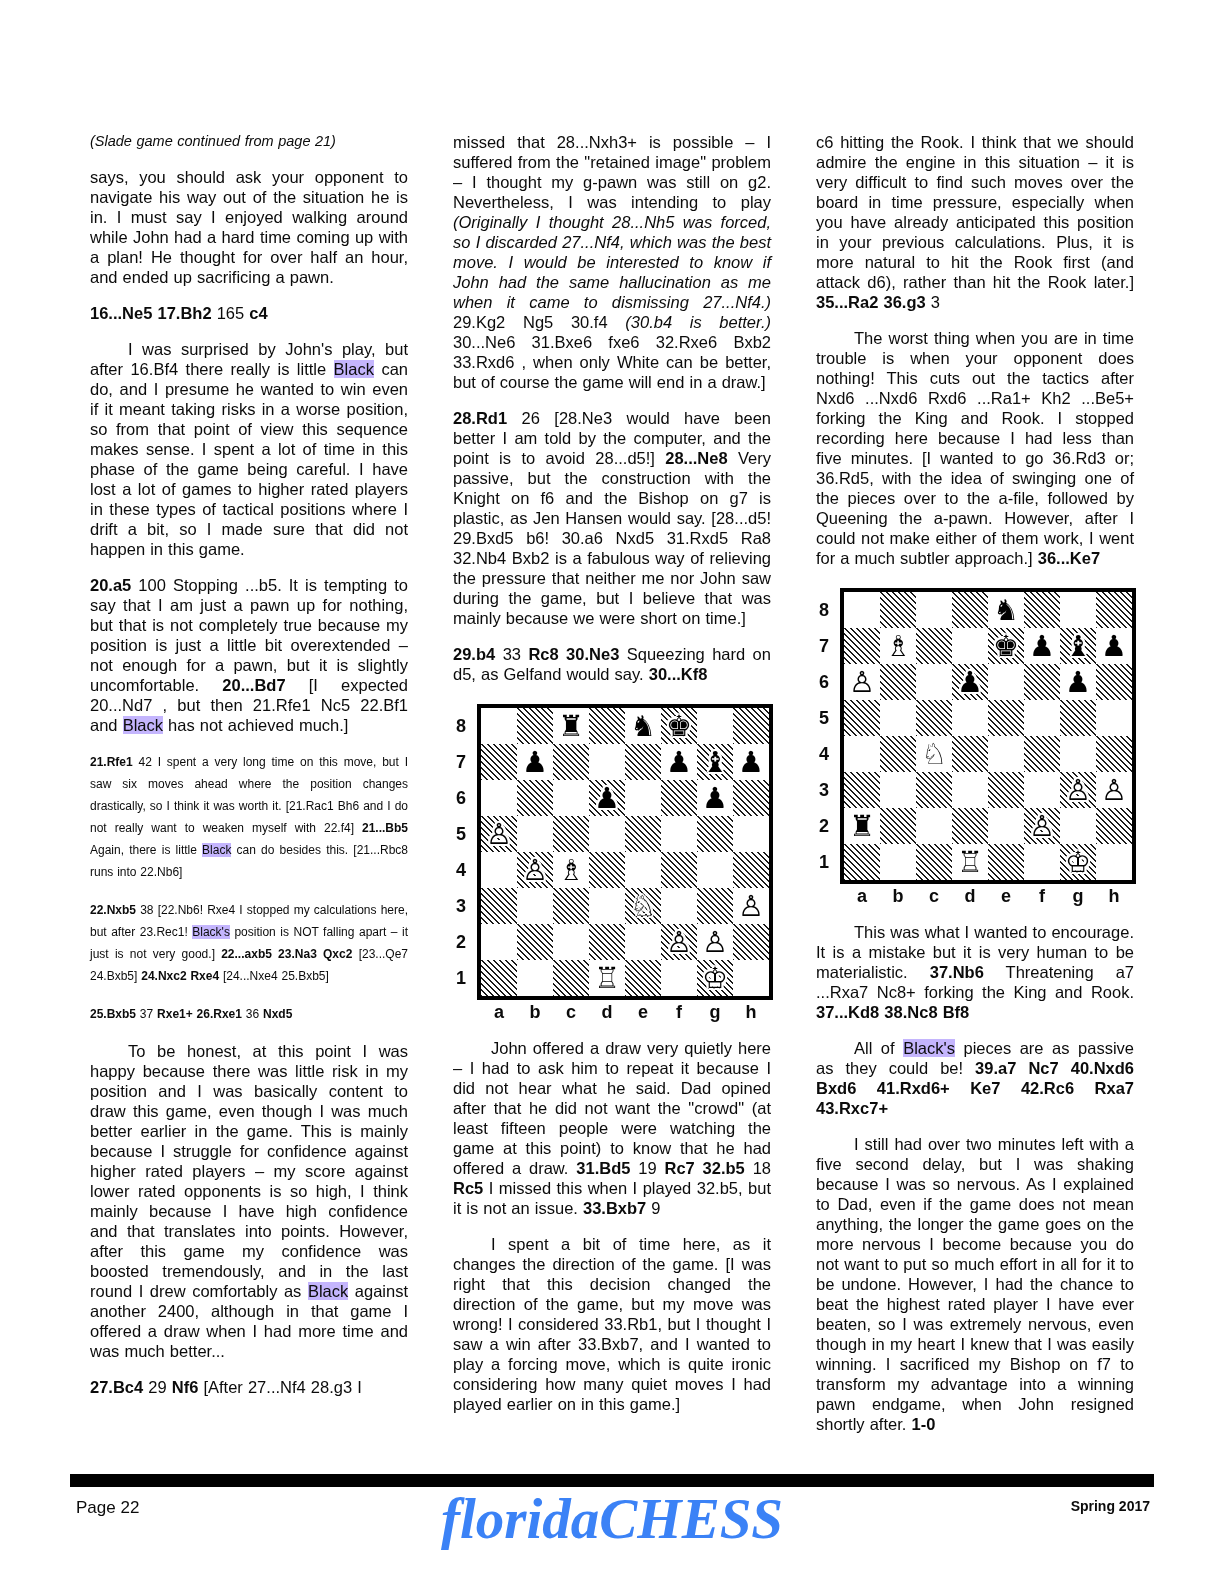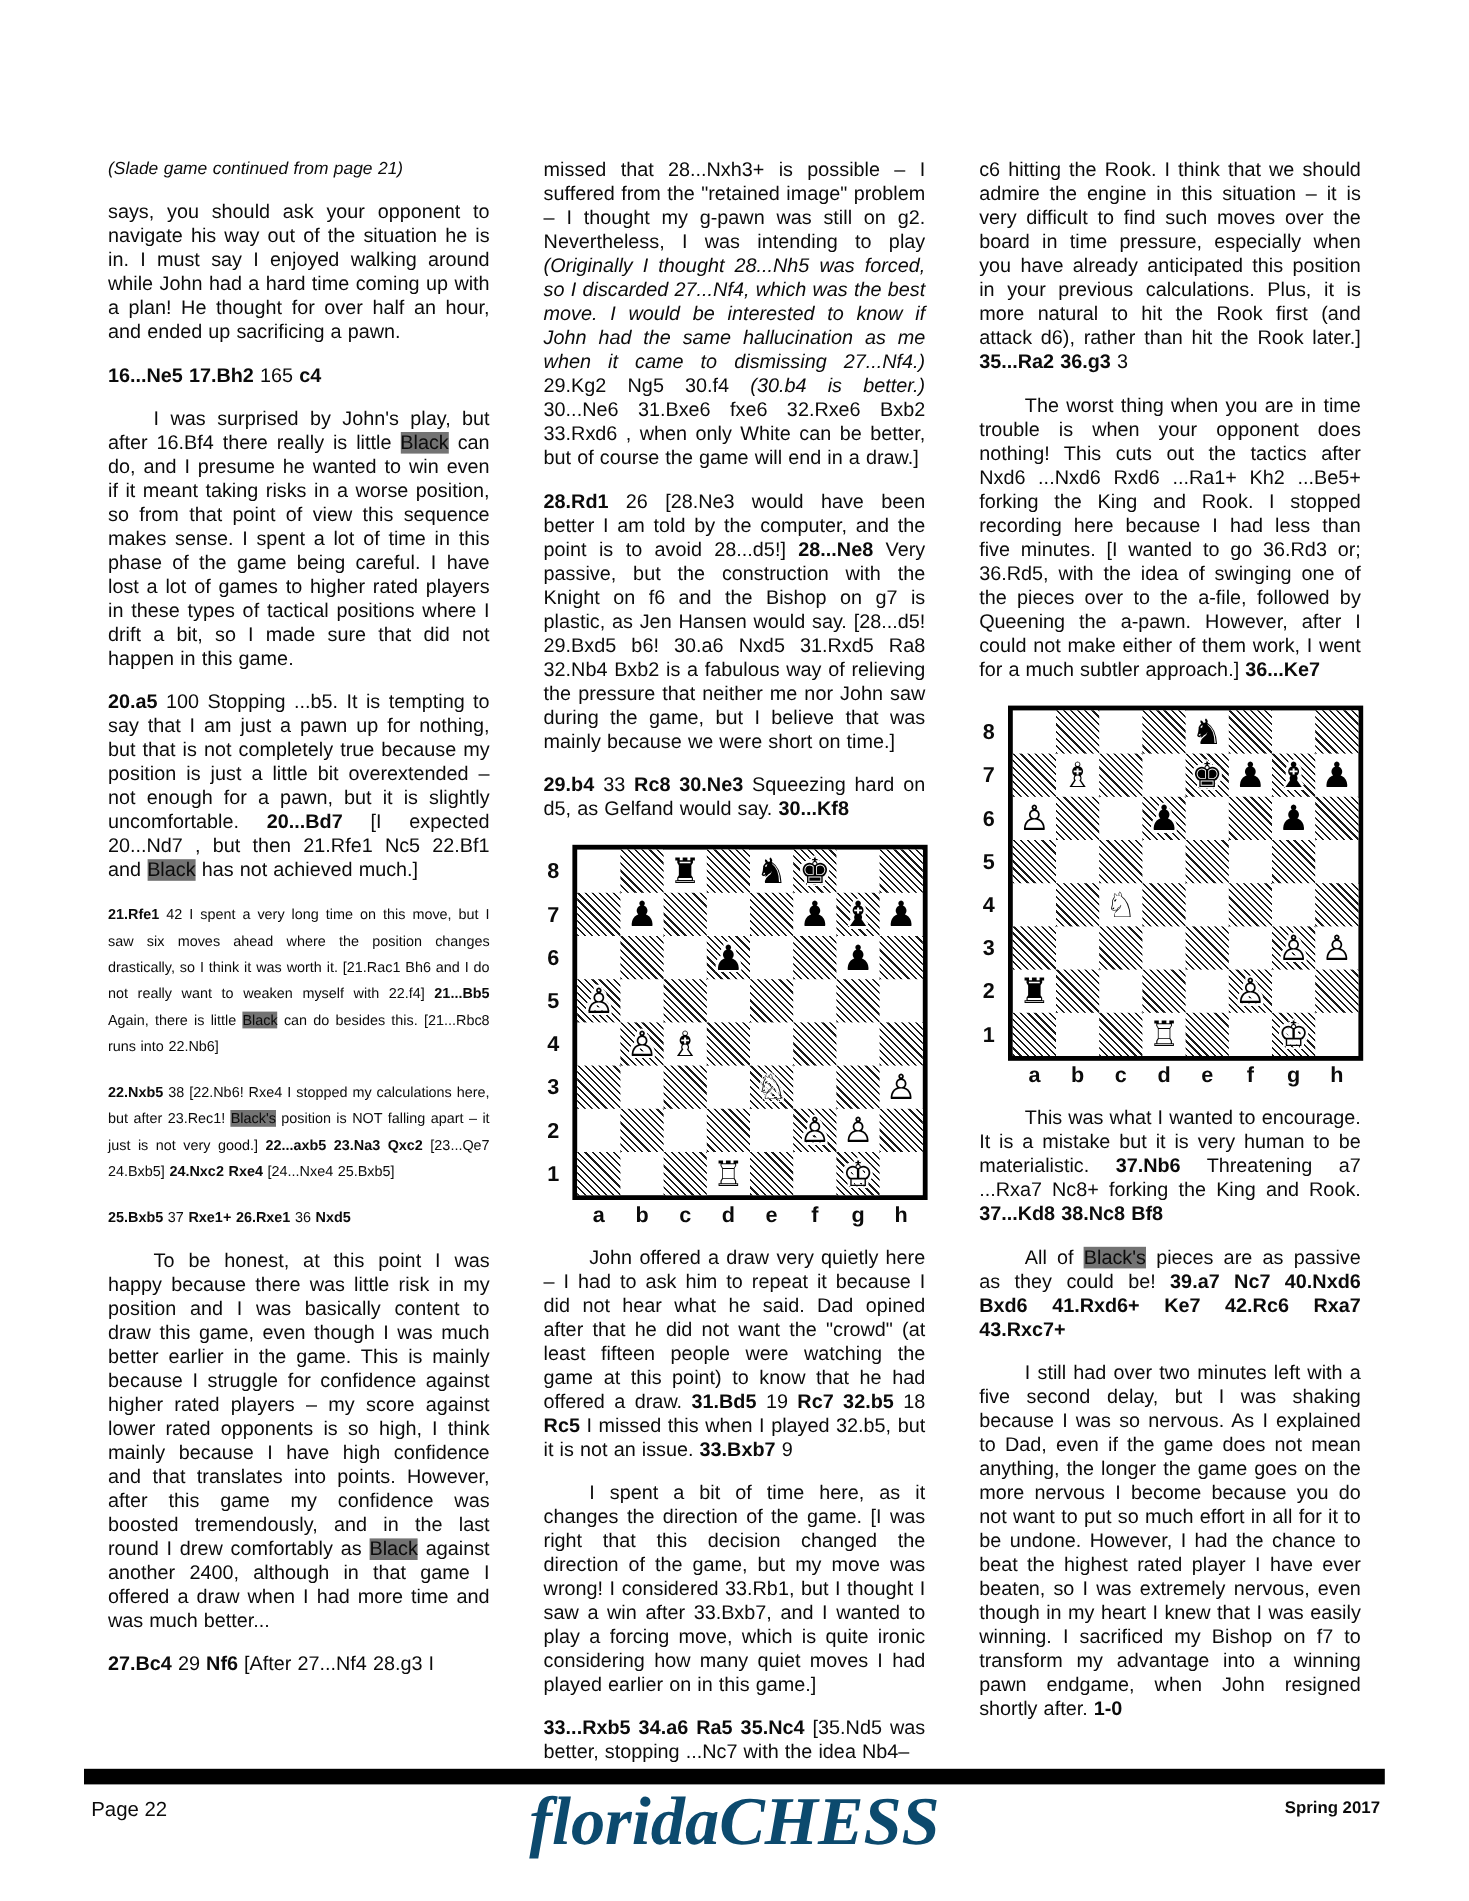--- a/index.html
+++ b/index.html
@@ -14,21 +14,21 @@
   .col{width:350px;}
   p.para{
     margin:16px;text-align:justify;font-size:16.5px;line-height:20px;
     word-spacing:0.5px;
   }
   p.para.indent{text-indent:38px;}
   p.para.lg{font-size:12px;line-height:22px;}
   p.para.note{font-style:italic;font-size:14.5px;line-height:19px;text-align:left;}
   span.b{font-weight:bold;}
   span.i{font-style:italic;}
-  span.hl{background:#737373;}
+  span.hl{background:#c4b5fd;}
   
   .diagram-outer{display:flex;justify-content:center;margin:20px 0 12px 0;}
   .diagram{display:grid;grid-template-columns:20px auto;column-gap:6px;}
   .ranks{display:flex;flex-direction:column;padding-top:4px;}
   .rlab{height:36px;line-height:36px;font-weight:bold;font-size:18px;text-align:center;}
   .bgrid{
     display:grid;grid-template-columns:repeat(8,36px);grid-auto-rows:36px;
     border:4px solid #000;background:#fff;
   }
   .sq{width:36px;height:36px;display:flex;align-items:center;justify-content:center;overflow:hidden;}
@@ -43,21 +43,21 @@
   }
   .files{display:flex;padding-left:4px;margin-top:2px;}
   .flab{width:36px;text-align:center;font-weight:bold;font-size:18px;line-height:20px;}
   
   .footer-bar{position:absolute;left:70px;width:1084px;top:1474px;height:13px;background:#000;}
   .footer-page{position:absolute;left:76px;top:1498px;font-weight:normal;font-size:17px;}
   .footer-issue{position:absolute;right:74px;top:1498px;font-weight:bold;font-size:14px;}
   .footer-logo{
     position:absolute;left:0;right:0;top:1486px;text-align:center;
     font-family:"Liberation Serif", serif;font-weight:bold;font-style:italic;
-    font-size:57px;letter-spacing:0px;color:#0c4a6e;
+    font-size:57px;letter-spacing:0px;color:#3b82f6;
   }
 </style>
 </head>
 <body>
 
 <div class="content">
   <div class="col">
       <p class="para note"><span>(Slade game continued from page 21)</span></p>
       <p class="para"><span>says, you should ask your opponent to navigate his way out of the situation he is in. I must say I enjoyed walking around while John had a hard time coming up with a plan! He thought for over half an hour, and ended up sacrificing a pawn.</span></p>
       <p class="para"><span class="b">16...Ne5 17.Bh2</span><span> 165 </span><span class="b">c4</span></p>
@@ -195,21 +195,20 @@
             <div class="flab">d</div>
             <div class="flab">e</div>
             <div class="flab">f</div>
             <div class="flab">g</div>
             <div class="flab">h</div>
           </div>
         </div>
       </div>
       <p class="para indent"><span>John offered a draw very quietly here – I had to ask him to repeat it because I did not hear what he said. Dad opined after that he did not want the "crowd" (at least fifteen people were watching the game at this point) to know that he had offered a draw. </span><span class="b">31.Bd5</span><span> 19 </span><span class="b">Rc7 32.b5</span><span> 18 </span><span class="b">Rc5</span><span> I missed this when I played 32.b5, but it is not an issue. </span><span class="b">33.Bxb7</span><span> 9</span></p>
       <p class="para indent"><span>I spent a bit of time here, as it changes the direction of the game. [I was right that this decision changed the direction of the game, but my move was wrong! I considered 33.Rb1, but I thought I saw a win after 33.Bxb7, and I wanted to play a forcing move, which is quite ironic considering how many quiet moves I had played earlier on in this game.]</span></p>
-      <p class="para"><span class="b">33...Rxb5 34.a6 Ra5 35.Nc4</span><span> [35.Nd5 was better, stopping ...Nc7 with the idea Nb4–</span></p>
     </div>
   <div class="col">
       <p class="para"><span>c6 hitting the Rook. I think that we should admire the engine in this situation – it is very difficult to find such moves over the board in time pressure, especially when you have already anticipated this position in your previous calculations. Plus, it is more natural to hit the Rook first (and attack d6), rather than hit the Rook later.] </span><span class="b">35...Ra2 36.g3</span><span> 3</span></p>
       <p class="para indent"><span>The worst thing when you are in time trouble is when your opponent does nothing! This cuts out the tactics after Nxd6 ...Nxd6 Rxd6 ...Ra1+ Kh2 ...Be5+ forking the King and Rook. I stopped recording here because I had less than five minutes. [I wanted to go 36.Rd3 or; 36.Rd5, with the idea of swinging one of the pieces over to the a-file, followed by Queening the a-pawn. However, after I could not make either of them work, I went for a much subtler approach.] </span><span class="b">36...Ke7</span></p>
       <div class="diagram-outer">
         <div class="diagram">
           <div class="ranks">
             <div class="rlab">8</div>
             <div class="rlab">7</div>
             <div class="rlab">6</div>

